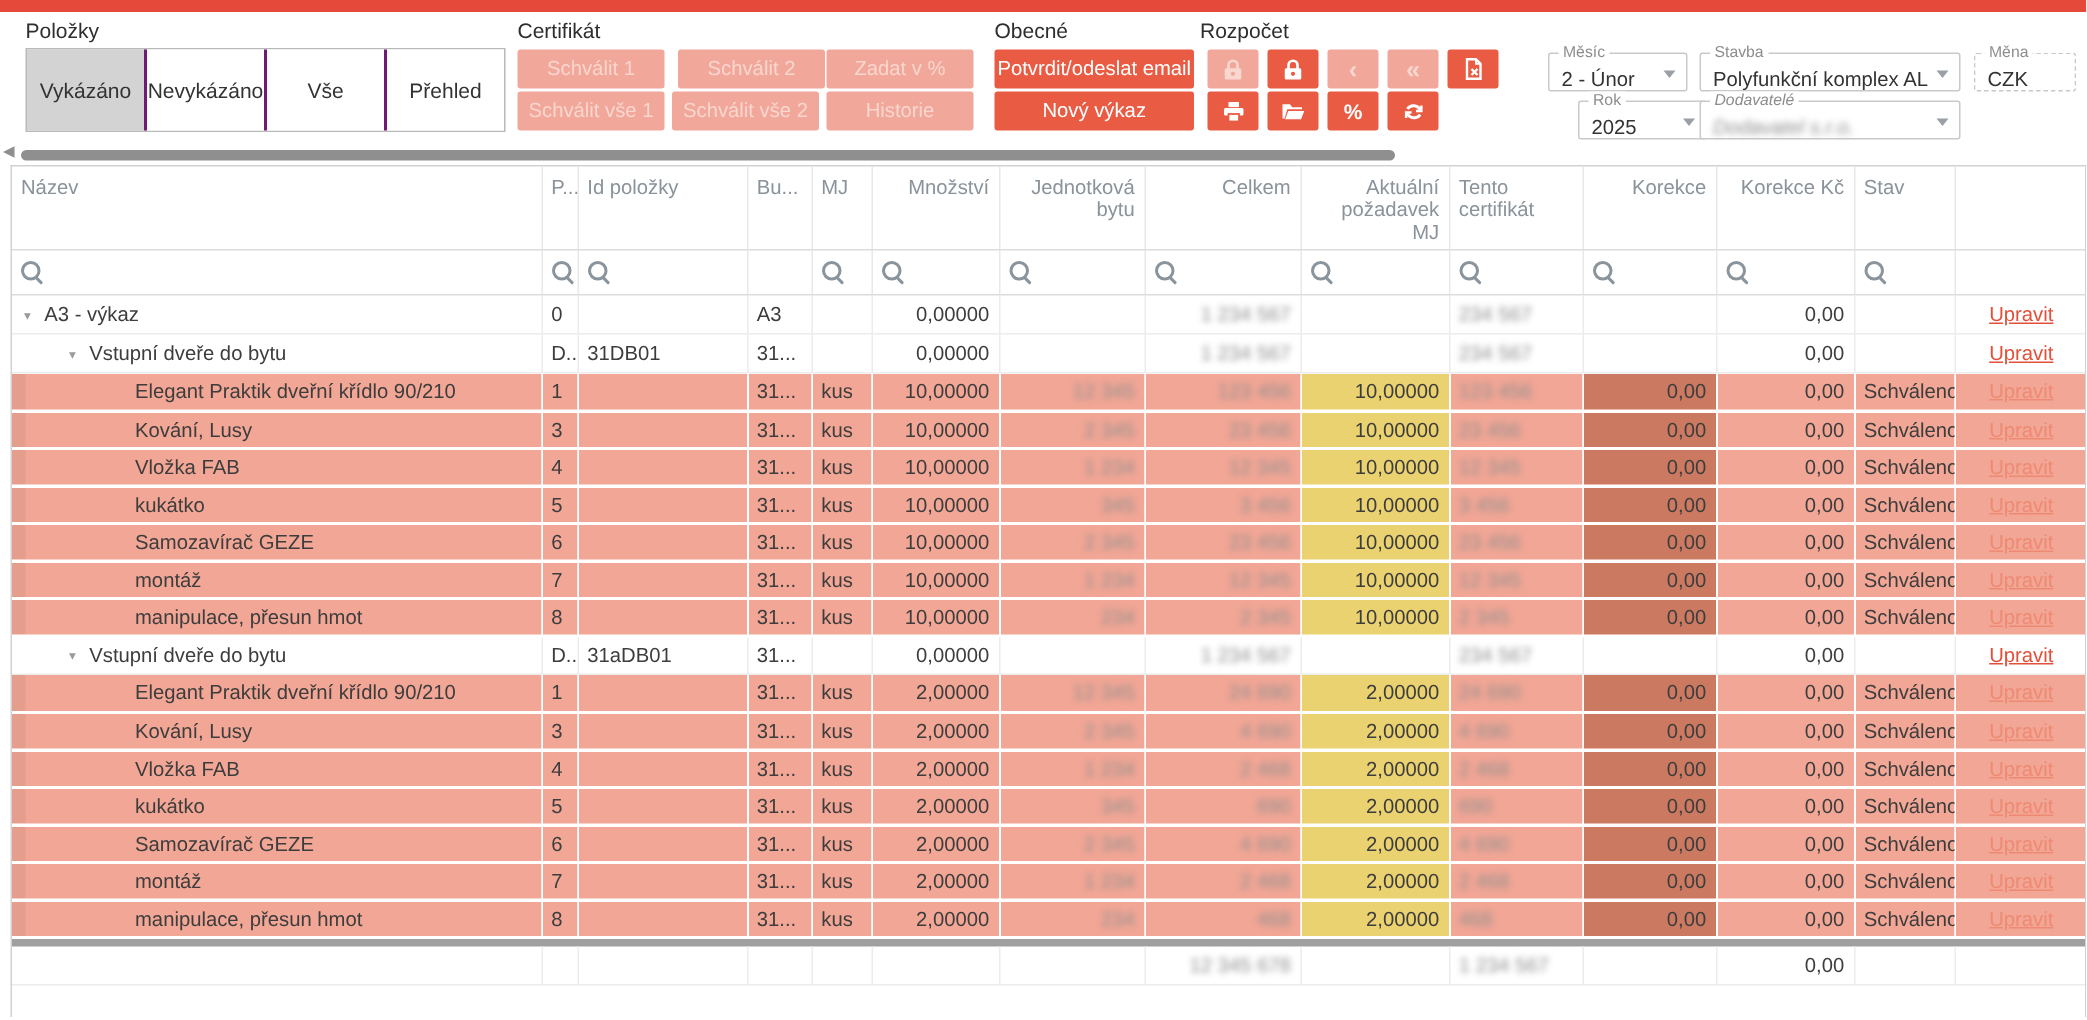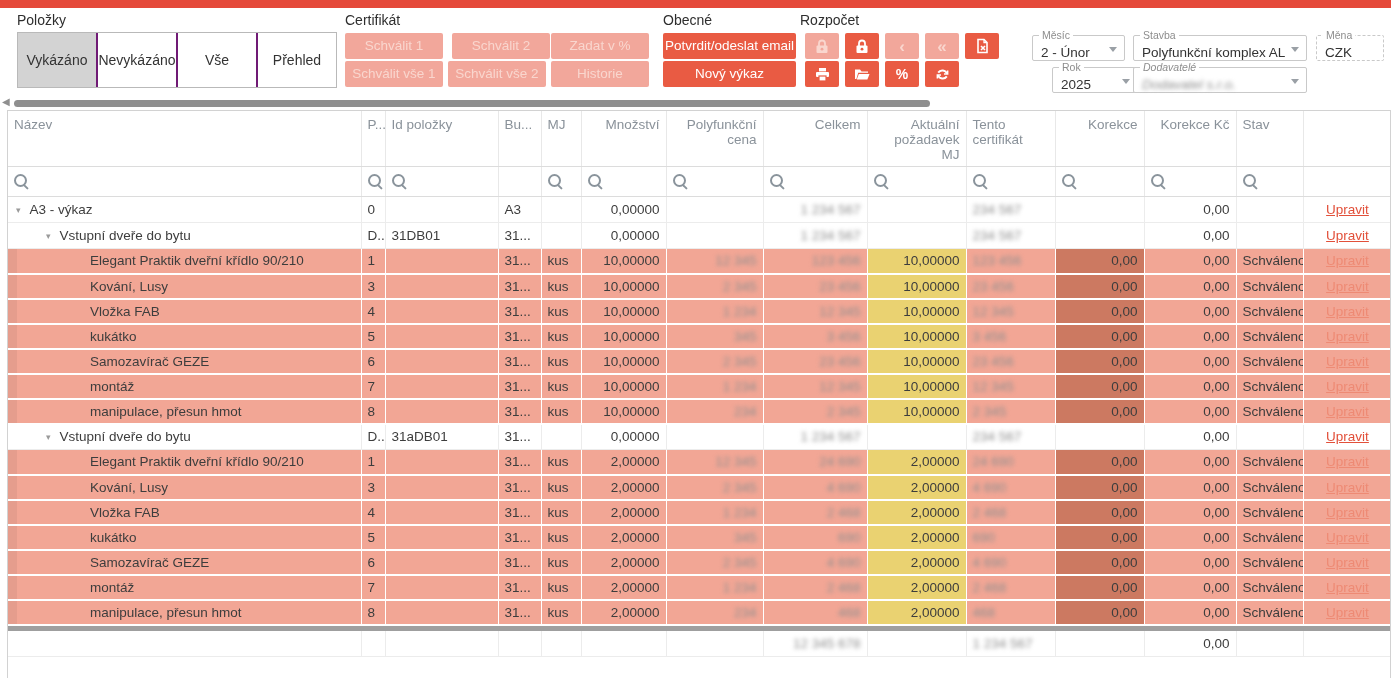--- a/index.html
+++ b/index.html
@@ -186,21 +186,21 @@
           <col style="width:89px">
         </colgroup>
         <thead>
           <tr>
             <th class="al-left">Název</th>
             <th class="al-left">P...</th>
             <th class="al-left">Id položky</th>
             <th class="al-left">Bu...</th>
             <th class="al-left">MJ</th>
             <th class="al-right">Množství</th>
-            <th class="al-right">Polyfunkční cena</th>
+            <th class="al-right">Jednotková bytu</th>
             <th class="al-right">Celkem</th>
             <th class="al-right">Aktuální požadavek MJ</th>
             <th class="al-left">Tento certifikát</th>
             <th class="al-right">Korekce</th>
             <th class="al-right">Korekce Kč</th>
             <th class="al-left">Stav</th>
             <th class="al-center"></th>
           </tr>
           <tr class="filter">
             <td><span class="mag"></span></td>

